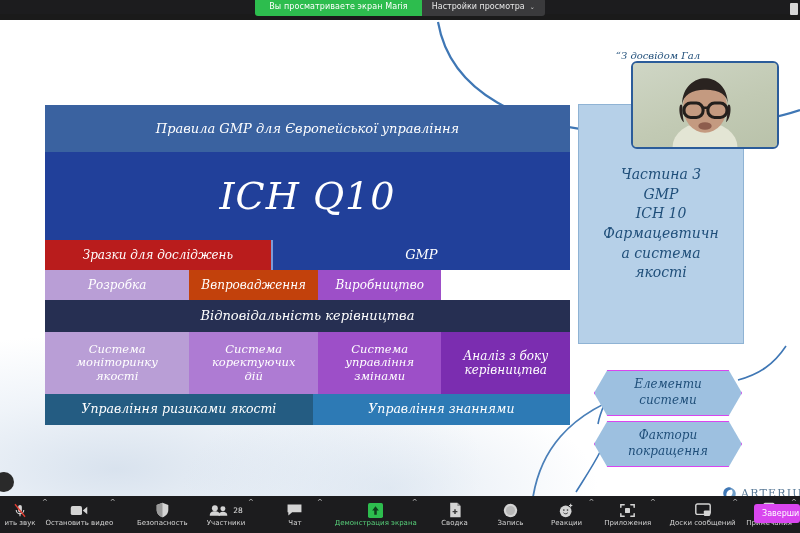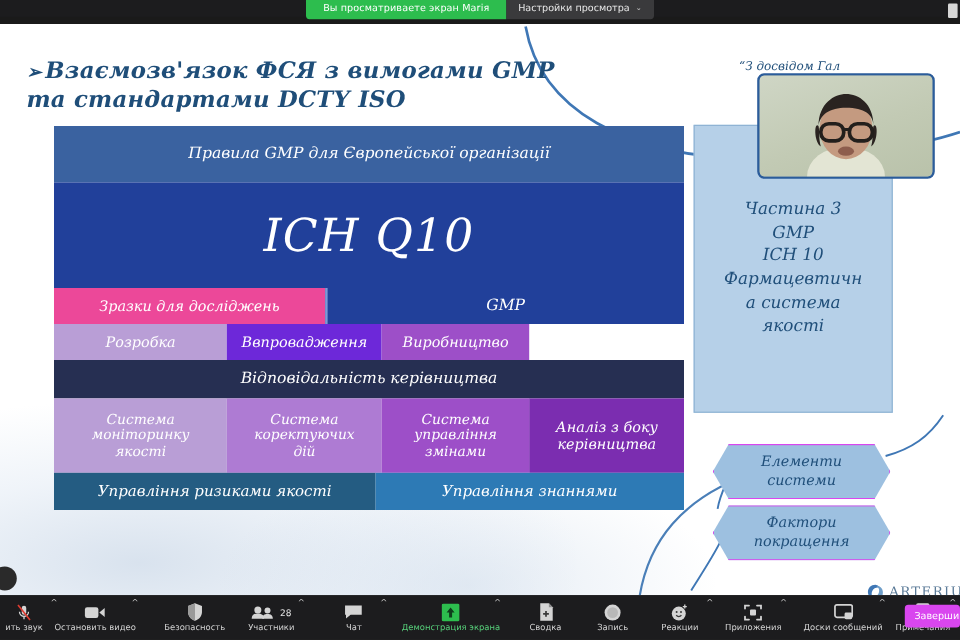--- a/index.html
+++ b/index.html
@@ -88,25 +88,25 @@
     font-style: italic;
     display: flex; align-items: center; justify-content: center;
     text-align: center;
     line-height: 1.18;
     padding: 2px 4px;
     white-space: pre-line;
   }
   .r-gmp-rules { height: 47px; background: #3a62a0; font-size: 13px; }
   .r-ich       { height: 88px; background: #21409a; font-size: 38px; font-style: italic; letter-spacing: 1px; }
   .r-samples   { height: 30px; }
-  .c-samples   { width: 43%; background: #ec4899; font-size: 12px; }
+  .c-samples   { width: 43%; background: #b91c1c; font-size: 12px; }
   .c-gmp       { width: 57%; background: #21409a; font-size: 13px; border-left: 2px solid #7d9ad6; }
   .r-phases    { height: 30px; font-size: 12px; }
   .c-p1 { width: 27.5%; background: #b99ed6; }
-  .c-p2 { width: 24.5%; background: #6d28d9; }
+  .c-p2 { width: 24.5%; background: #c2410c; }
   .c-p3 { width: 23.5%; background: #9d4fc8; }
   .c-p4 { width: 24.5%; background: #7b2db0; }
   .r-resp  { height: 32px; background: #262f52; font-size: 13px; }
   .r-sys   { height: 62px; font-size: 11.5px; }
   .c-s1 { width: 27.5%; background: #b99ed6; }
   .c-s2 { width: 24.5%; background: #ae7bd3; }
   .c-s3 { width: 23.5%; background: #9d4fc8; }
   .c-s4 { width: 24.5%; background: #7b2db0; font-size: 12px; }
   .r-mgmt  { height: 31px; font-size: 12.5px; }
   .c-m1 { width: 51%; background: #245c82; }
@@ -212,32 +212,28 @@
     <div class="slide-bg-cloud"></div>
     <div class="slide-bg-cloud2"></div>
 
     <svg class="slide-arc" viewBox="0 0 370 140">
       <path d="M 8 2 C 20 70 90 112 200 112 C 280 112 340 100 370 90" fill="none" stroke="#3f77b5" stroke-width="2.2"></path>
     </svg>
     <svg class="slide-arc-left" viewBox="0 0 200 120">
       <path d="M 12 120 C 18 70 46 28 120 6" fill="none" stroke="#4a7fb8" stroke-width="1.8"></path>
     </svg>
 
-    <div class="slide-title">
-      <span class="arrow">➢</span><span>Взаємозв'язок  ФСЯ   з вимогами GMP</span><br>
-      <span>та стандартами DCTY ISO</span>
-    </div>
 
     <div class="quote">“З досвідом
 Гал</div>
 
     <div class="diagram">
 
       <div class="row">
-        <div class="cell r-gmp-rules" style="width:100%">Правила GMP для Європейської організації</div>
+        <div class="cell r-gmp-rules" style="width:100%">Правила GMP для Європейської управління</div>
       </div>
 
       <div class="row">
         <div class="cell r-ich" style="width:100%">ICH Q10</div>
       </div>
 
       <div class="row r-samples">
         <div class="cell c-samples">Зразки для досліджень</div>
         <div class="cell c-gmp">GMP</div>
       </div>

